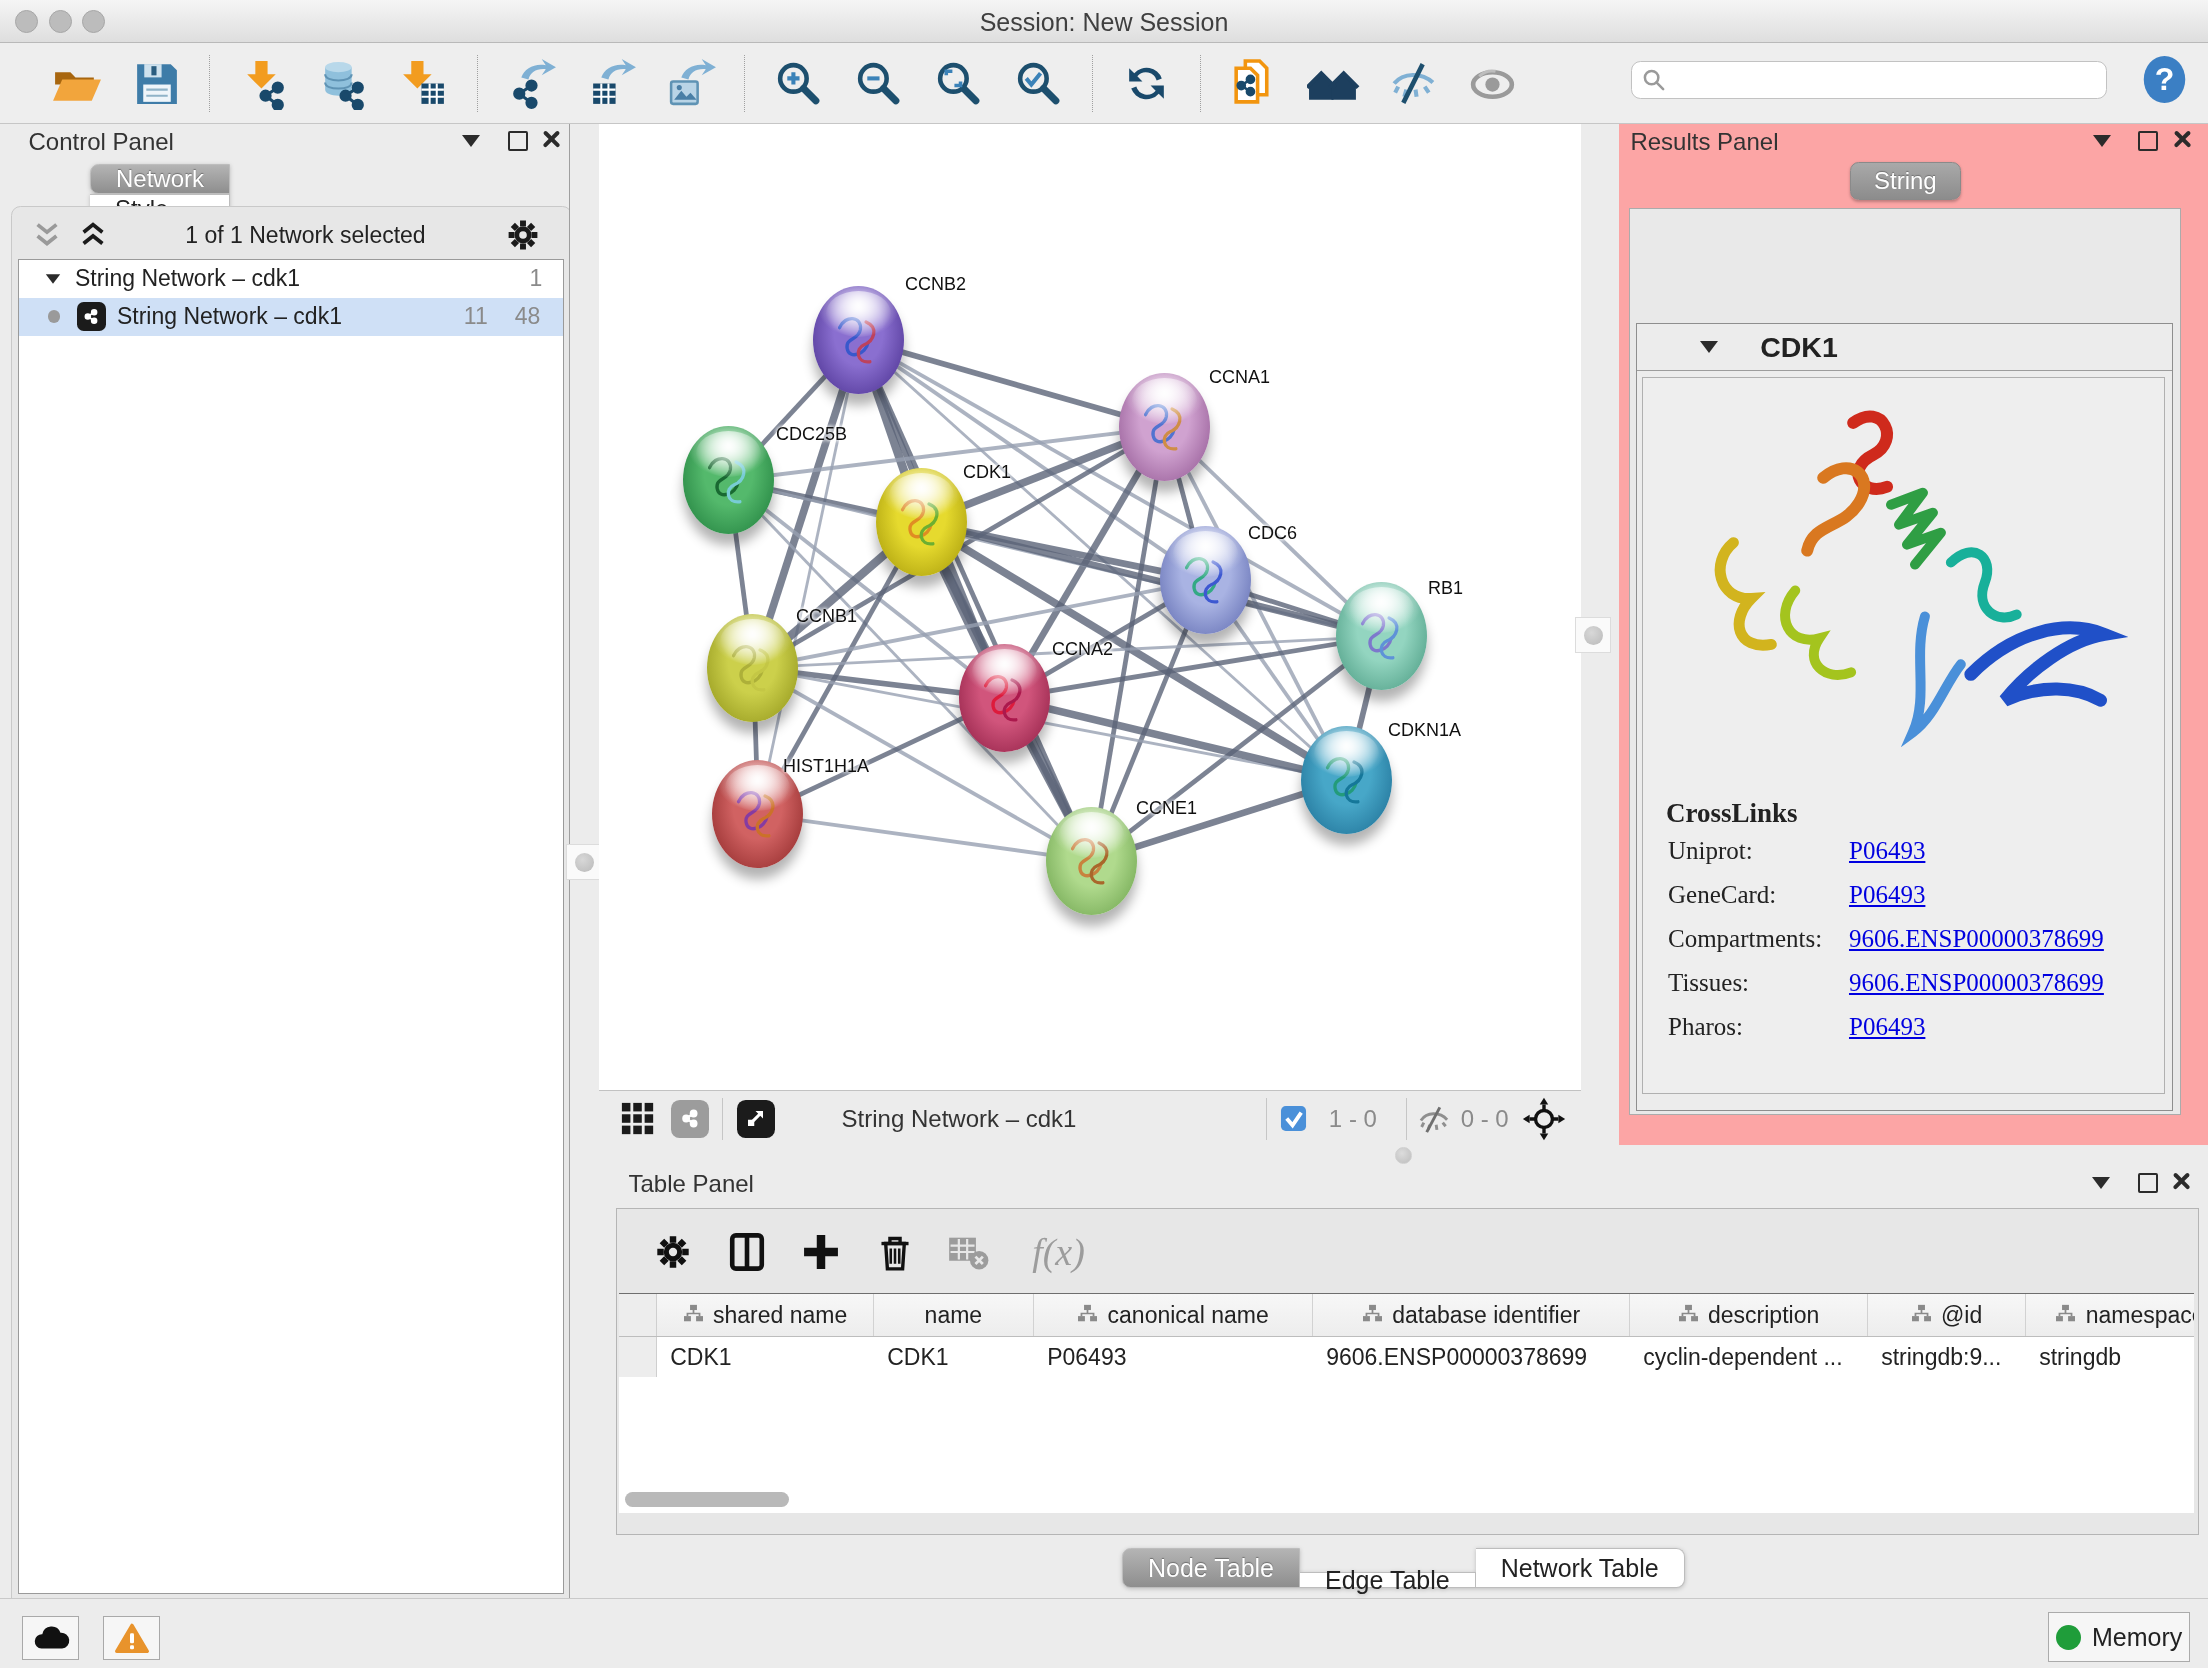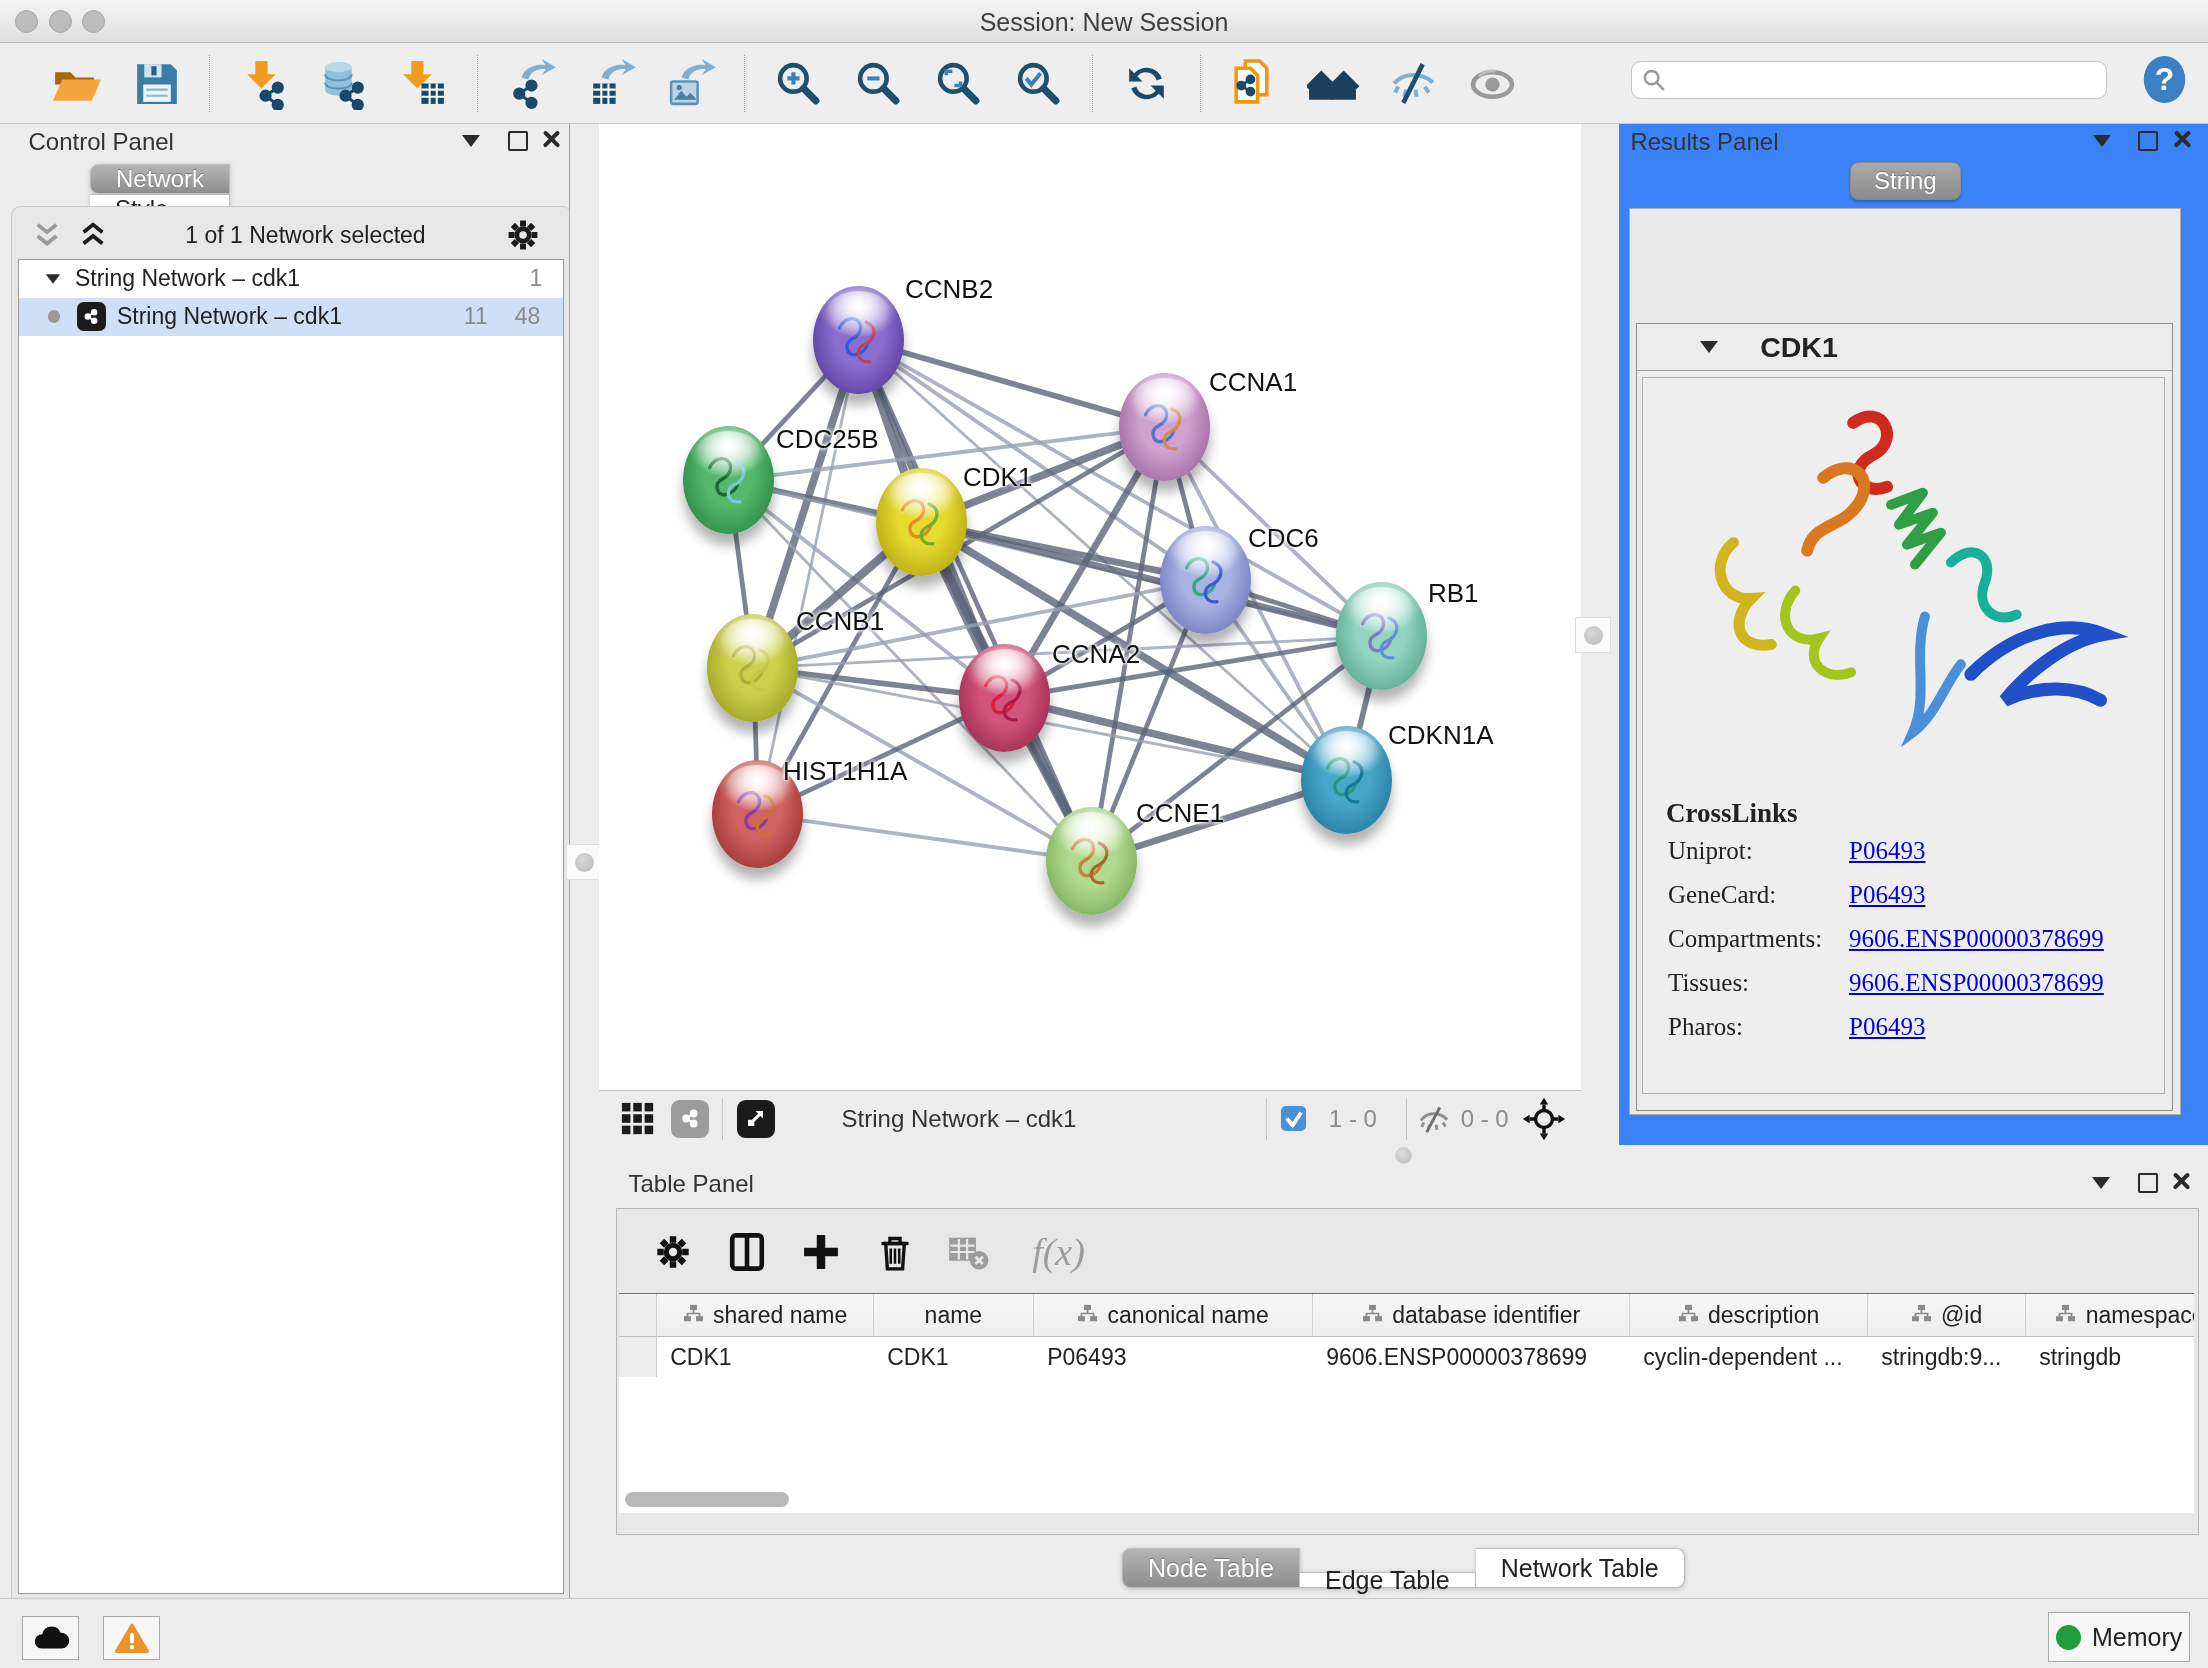--- a/index.html
+++ b/index.html
@@ -59,31 +59,31 @@
   .split-handle i{width:19px;height:19px;border-radius:50%;
     background:radial-gradient(circle at 40% 35%,#d8d8d8,#b9b9b9);display:block;}
   
   .netview{left:599px;top:124px;width:982px;height:966px;background:#fff;overflow:hidden;}
   .netview svg.edges{position:absolute;left:0;top:0;}
   .gnode{position:absolute;width:91px;height:108px;border-radius:50%;
     box-shadow:0 11.4px 11.4px rgba(0,0,0,.30);}
   .gnode::after{content:"";position:absolute;left:14%;top:5%;width:72%;height:42%;border-radius:50%;
     background:radial-gradient(ellipse at 50% 30%,rgba(255,255,255,.95),rgba(255,255,255,0) 75%);}
   .gnode svg{position:absolute;left:0;top:0;}
-  .nlabel{position:absolute;font-size:26px;color:#101010;white-space:nowrap;
+  .nlabel{position:absolute;font-size:18px;color:#101010;white-space:nowrap;
     text-shadow:0 0 3.8px #fff,0 0 3.8px #fff,0 0 5.7px #fff;}
   .netbar{left:599px;top:1090px;width:982px;height:55px;background:#ececec;border-top:1px solid #c2c2c2;
     display:flex;align-items:center;}
   .netbar .sep{width:0;height:42px;border-left:1px solid #c6c6c6;margin:0 13.3px;}
   .sq-btn{width:38px;height:38px;border-radius:8.6px;display:flex;align-items:center;justify-content:center;}
   .hsplit-strip{left:599px;top:1145px;width:1609px;height:19px;background:#ececec;}
   .hsplit-dot{left:1395px;top:1147px;width:15px;height:15px;border-radius:50%;
     background:radial-gradient(circle at 40% 35%,#dcdcdc,#bdbdbd);border:1px solid #cfcfcf;}
   
-  .results{left:1619px;top:124px;width:590px;height:1021px;background:#3b82f6;}
+  .results{left:1619px;top:124px;width:590px;height:1021px;background:#fca5a5;}
   .pill-tab{position:absolute;left:231px;top:38px;padding:3.8px 23px;font-size:24px;color:#fff;
     background:linear-gradient(#a9a9a9,#8c8c8c);border-radius:8.6px;border:1px solid #8a8a8a;
     text-shadow:0 -1px 1px rgba(0,0,0,.3);box-shadow:0 1.9px 2.9px rgba(0,0,0,.25);}
   .res-outer{position:absolute;left:9.5px;top:84px;width:550px;height:905px;background:#e9e9e9;
     border:1px solid #ababab;}
   .res-btnbox{position:absolute;left:6.7px;top:6.7px;width:535px;height:101px;border:1px solid #bdbdbd;}
   .res-btn{position:absolute;top:23px;height:42px;background:#fff;border:1px solid #c6c6c6;border-radius:8.6px;
     font-size:24px;display:flex;align-items:center;justify-content:center;
     box-shadow:0 1.9px 2.9px rgba(0,0,0,.18);}
   .res-tree{position:absolute;left:6.7px;top:114px;width:535px;height:786px;border:1.9px solid #8e8e8e;

